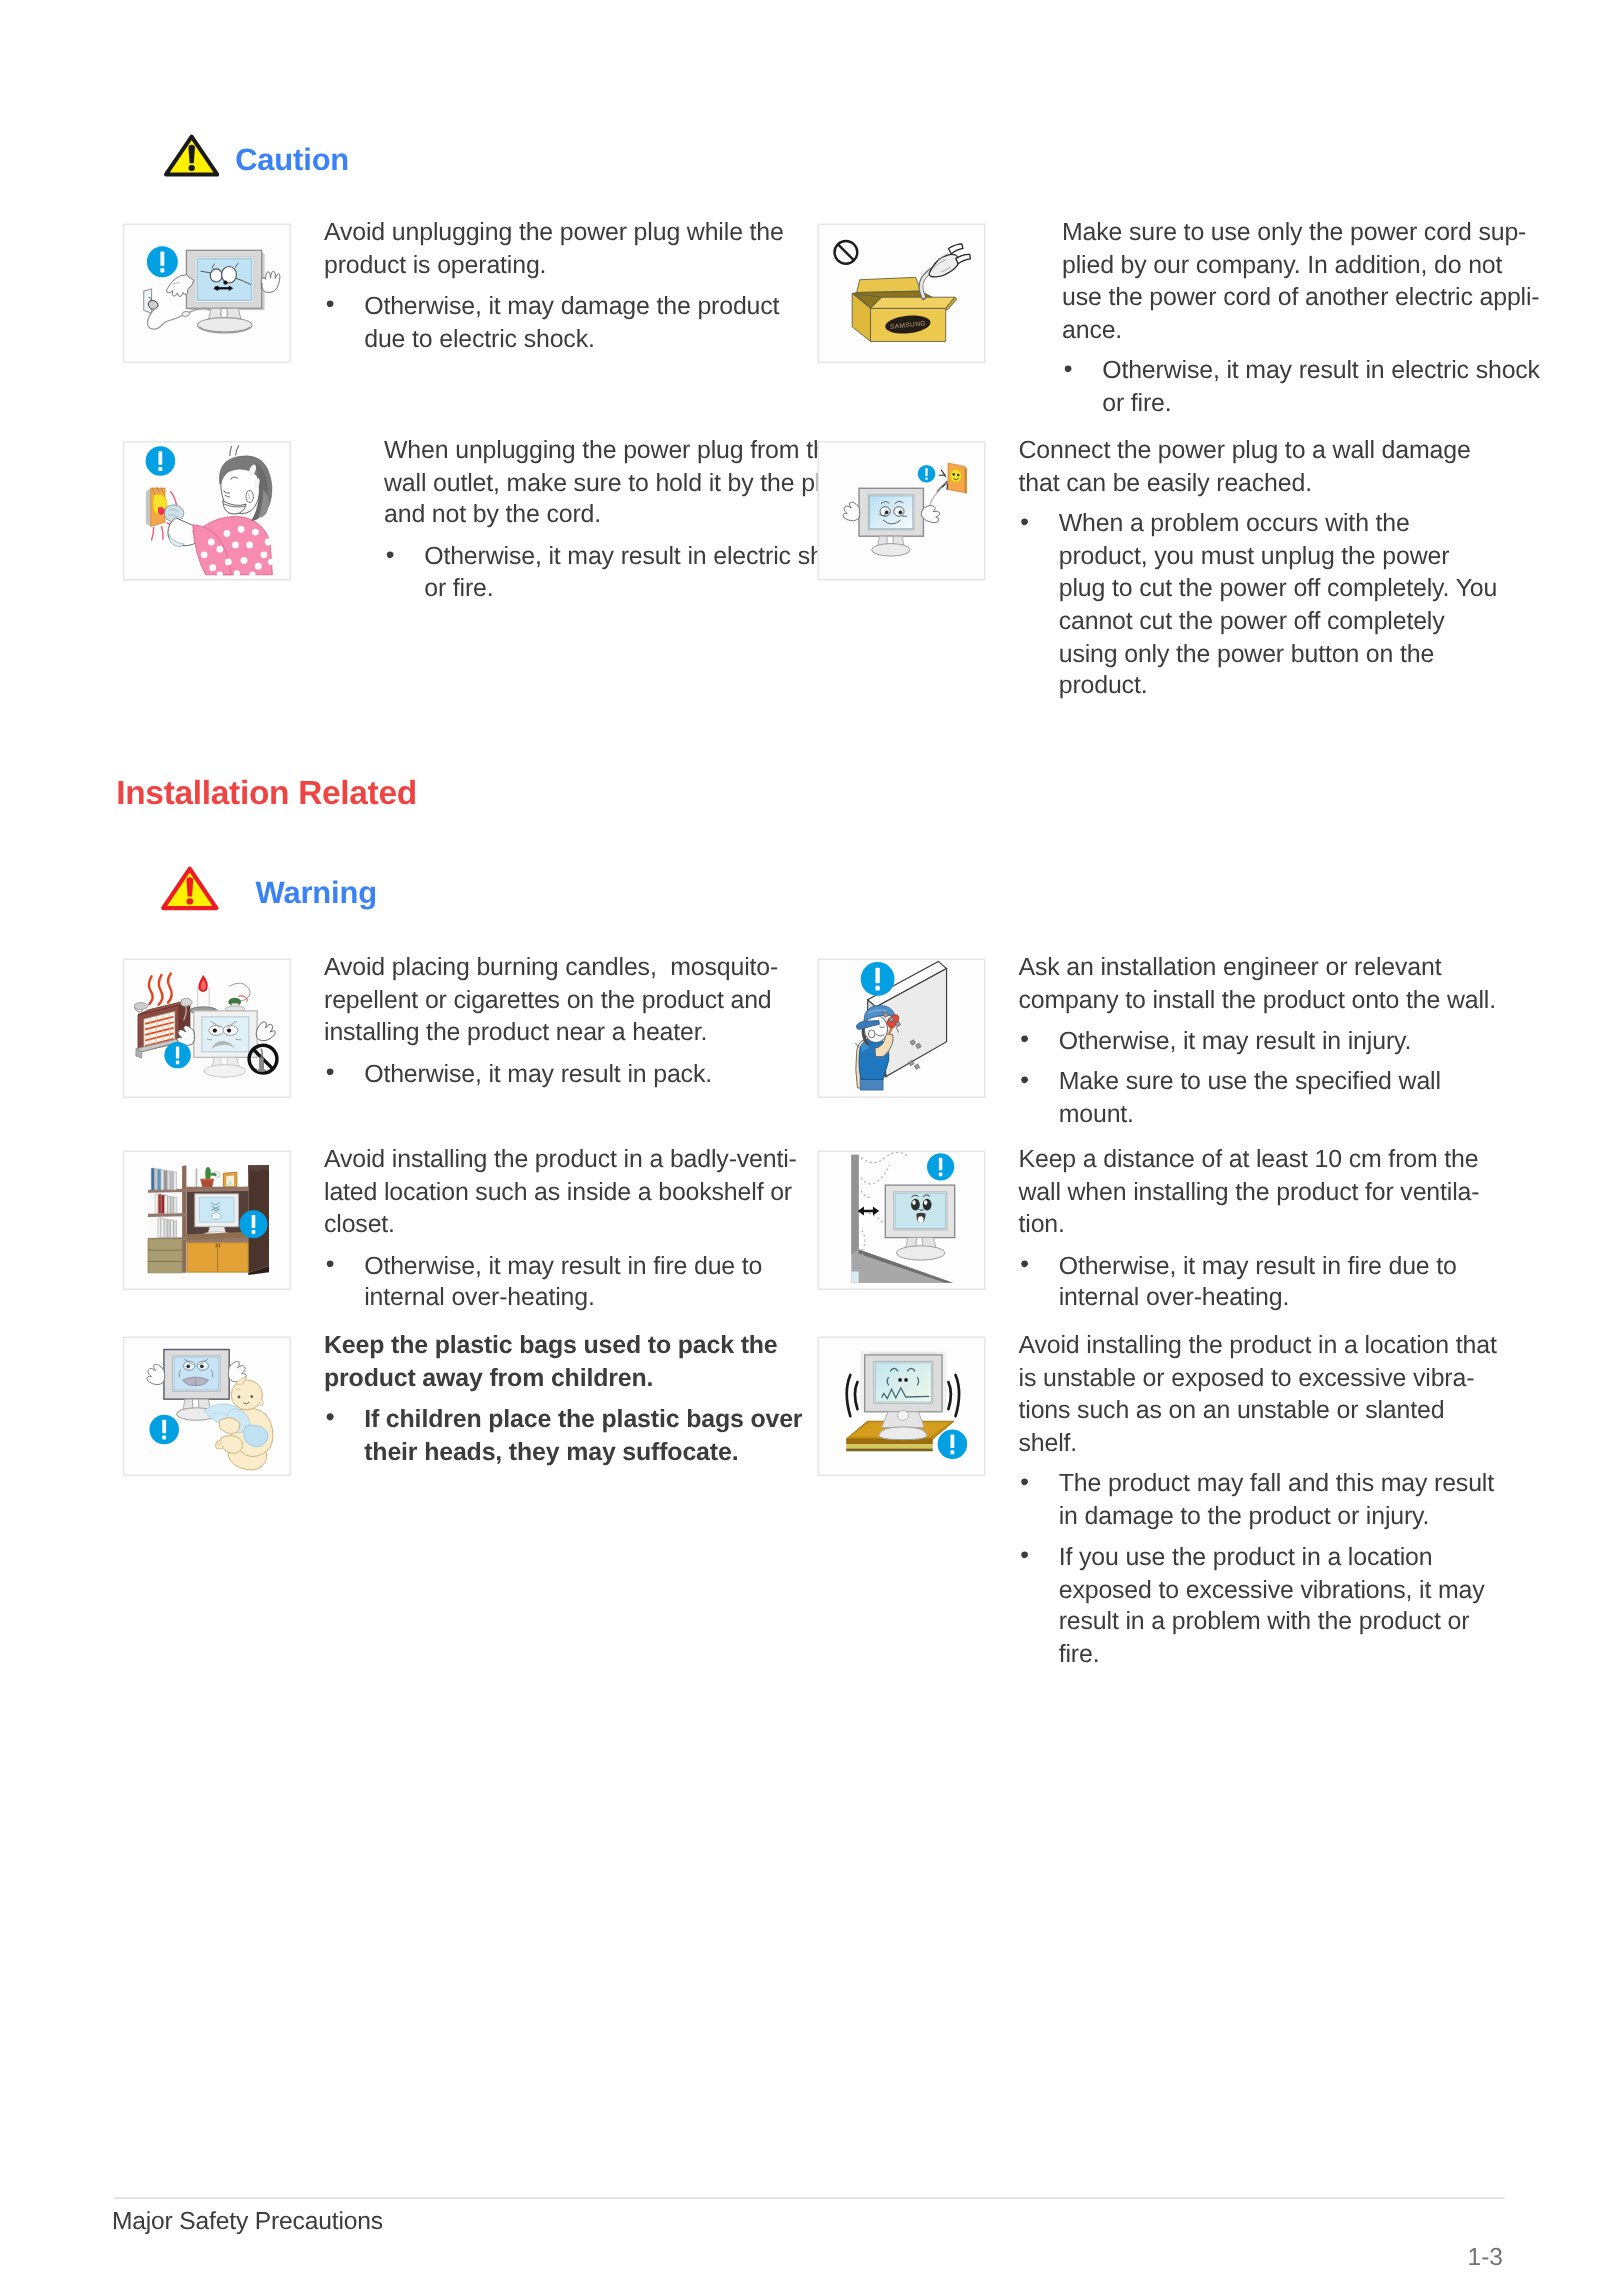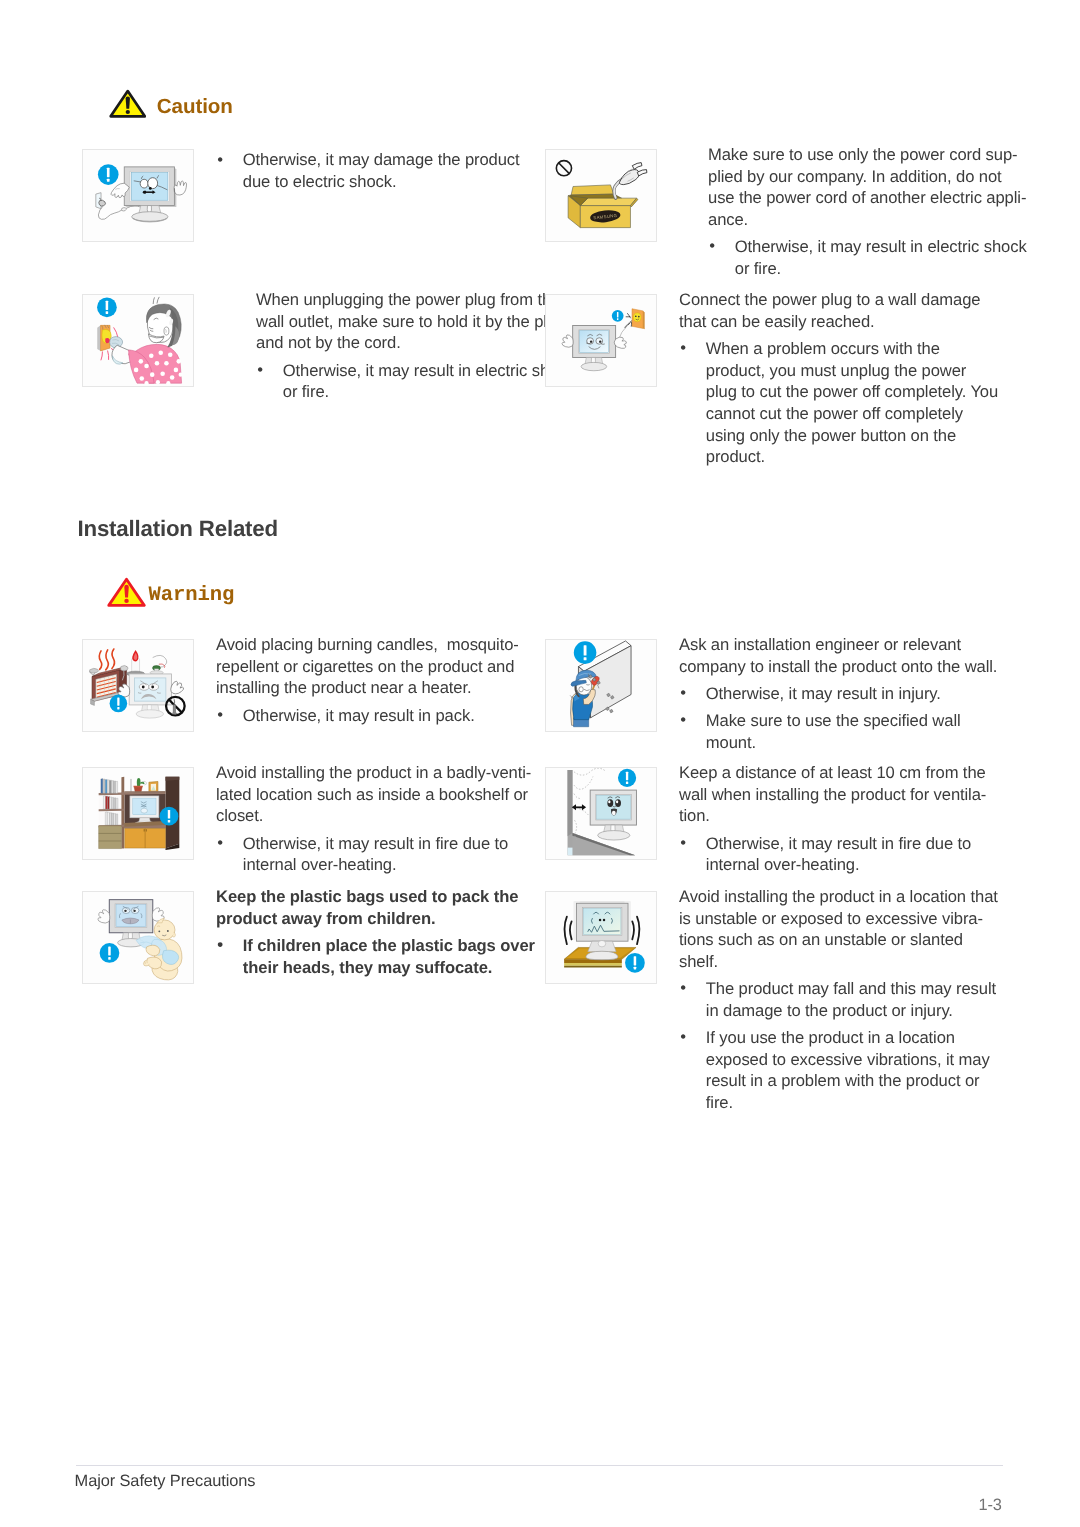--- a/index.html
+++ b/index.html
@@ -6,23 +6,23 @@
   body{width:1080px;height:1527px;background:#ffffff;
        font-family:"Liberation Sans",sans-serif;color:#3c3c3c;
        -webkit-font-smoothing:antialiased;text-rendering:geometricPrecision;}
   .page{position:relative;width:1080px;height:1527px;overflow:hidden;}
 
   
   .sec-head{position:absolute;display:block;}
   .sec-head svg, .sec-head .lbl{position:absolute;left:0;top:0;}
   .sec-head .tri{width:37.5px;height:29.5px;flex:none;display:block;}
   .sec-head .tri-w{width:39px;height:30.7px;}
-  .sec-head .lbl{font-size:20.6px;font-weight:bold;color:#a16207;
+  .sec-head .lbl{font-size:20.6px;font-weight:bold;color:#3b82f6;
                  letter-spacing:-0.1px;white-space:nowrap;line-height:1;}
-  .sec-title{position:absolute;font-size:22.3px;font-weight:bold;color:#404040;
+  .sec-title{position:absolute;font-size:22.3px;font-weight:bold;color:#ef4444;
              letter-spacing:-0.2px;white-space:nowrap;line-height:1;}
 
   
   .frame{position:absolute;width:112px;height:93px;border:1px solid #e6e6e6;
          background:#fdfdfd;box-sizing:border-box;overflow:hidden;}
   .frame svg{position:absolute;left:0;top:0;display:block;}
 
   
   .body{position:absolute;font-size:16.6px;line-height:21.7px;letter-spacing:-0.1px;color:#3c3c3c;}
   .body .lead{margin:0;padding:0;}
@@ -81,20 +81,21 @@
         <path d="M94.5,44.5 q-0.9,-6 0.4,-7.2 q1.4,-1.2 2.2,0.9 q0.3,-5 1.8,-5.3 q1.6,-0.3 1.7,4.4 q0.7,-5 2.2,-4.8 q1.5,0.2 1.2,5.1 q1.2,-3.7 2.5,-3.3 q1.3,0.4 0.4,5 q-0.4,2.6 -1.7,5 q-1.7,3 -5,3.2 q-3.3,0.2 -4.7,-1.6 q-1.1,-1.4 -1,-5.4 z" fill="#fdfdfd" stroke="#777" stroke-width="0.7"></path>
         <path d="M11.5,46.5 L17,45 L17,62 L11.5,60 Z" fill="#eef7fb" stroke="#9a9a9a" stroke-width="0.8"></path>
         <path d="M15,51 q1,-0.6 1.6,0.6 q0.5,1.2 -0.4,1.6" fill="none" stroke="#555" stroke-width="0.7"></path>
         <path d="M15.5,53.5 q3.5,-1.5 5.6,1.2 q1.6,2.3 -0.8,3.8 q-3,1.8 -5,-0.8 q-1.4,-2.2 0.2,-4.2 z" fill="#cfcfcf" stroke="#444" stroke-width="0.7"></path>
         <path d="M20,58 q-5.5,5.5 -5.8,10.5 q-0.2,4 3.2,4.6 q3.8,0.7 6.5,-2.4 q2.6,-3 7,-4 q4.4,-1 8.5,-3.6" fill="none" stroke="#9a9a9a" stroke-width="0.9"></path>
         <path d="M39,61.5 q2.3,-1.2 4,-0.4 q1,0.5 0.4,1.8 q-0.6,1.4 -2.6,1.4 q-2,0 -2.2,-1.3 z" fill="#f3f3f3" stroke="#8a8a8a" stroke-width="0.7"></path>
         <path d="M43.5,61.5 q5,-2.4 9.2,-2.9 q3,-0.4 5,1.5" fill="none" stroke="#9a9a9a" stroke-width="0.9"></path>
       </svg>
     </div>
     <div class="body" style="left:216px;top:144px;width:322px;">
+      <p class="lead">Avoid unplugging the power plug while the product is operating.</p>
       <ul>
         <li><span class="bul">•</span><span class="btx">Otherwise, it may damage the product due to electric shock.</span></li>
       </ul>
     </div>
 <div class="frame" style="left:545px;top:149px;">
       <svg width="110" height="91" viewBox="0 0 112 96">
         <circle cx="16.9" cy="19.2" r="8.0" fill="none" stroke="#1c1c1c" stroke-width="1.7"></circle>
         <line x1="11.2" y1="13.5" x2="22.6" y2="24.9" stroke="#1c1c1c" stroke-width="1.7"></line>
         <path d="M24.5,47.5 L26.5,38.5 L66,36.8 L69.5,46.5 Z" fill="#e9c54a" stroke="#5c5c45" stroke-width="0.6"></path>
         <path d="M21.3,48.2 L24.5,47.5 L69.5,46.5 L78,51 L34.2,58.6 Z" fill="#8b7420" stroke="#5c5c45" stroke-width="0.6"></path>
@@ -252,21 +253,21 @@
         <li><span class="bul">•</span><span class="btx">When a problem occurs with the product, you must unplug the power plug to cut the power off completely. You cannot cut the power off completely using only the power button on the product.</span></li>
       </ul>
     </div>
 <div class="sec-title" style="left:77.5px;top:517.8px;">Installation Related</div>
 <div class="sec-head" style="left:107.4px;top:577.2px;">
 <svg class="tri tri-w" viewBox="0 0 37.5 29.5">
         <path d="M18.75 2.1 L35.8 27.3 L1.7 27.3 Z" fill="#FFF200" stroke="#ED1C24" stroke-width="2.7" stroke-linejoin="round"></path>
         <path d="M16.65 9.6 a2.15 2.1 0 0 1 4.3 0 l-0.75 10.2 h-2.8 Z" fill="#ED1C24"></path>
         <ellipse cx="18.8" cy="23.0" rx="2.15" ry="2.0" fill="#ED1C24"></ellipse>
       </svg>
-<span class="lbl" style="left:41px;top:9.2px;font-family:Liberation Mono, monospace;">Warning</span>
+<span class="lbl" style="left:63px;top:9.2px;">Warning</span>
     </div>
 <div class="frame" style="left:82px;top:639px;">
       <svg width="110" height="91" viewBox="0 0 112 96">
         <g stroke="#e0451f" stroke-width="1.7" fill="none" stroke-linecap="round">
           <path d="M15.5,31 q4,-4.5 1,-9 q-3,-4.5 0.5,-10.5"></path>
           <path d="M22,31.5 q4.5,-5 1.5,-10 q-3,-5 0.5,-11"></path>
           <path d="M28.5,30 q4.5,-5 1.5,-10.5 q-3,-5 0.5,-10"></path>
         </g>
         <path d="M7.5,38.5 L36.5,31.5 L36.5,58 L7.5,65 Z" fill="#8d4a41" stroke="#5a2f29" stroke-width="0.6"></path>
         <path d="M36.5,31.5 L44,28 L44,54.5 L36.5,58 Z" fill="#6d3931" stroke="#5a2f29" stroke-width="0.6"></path>

